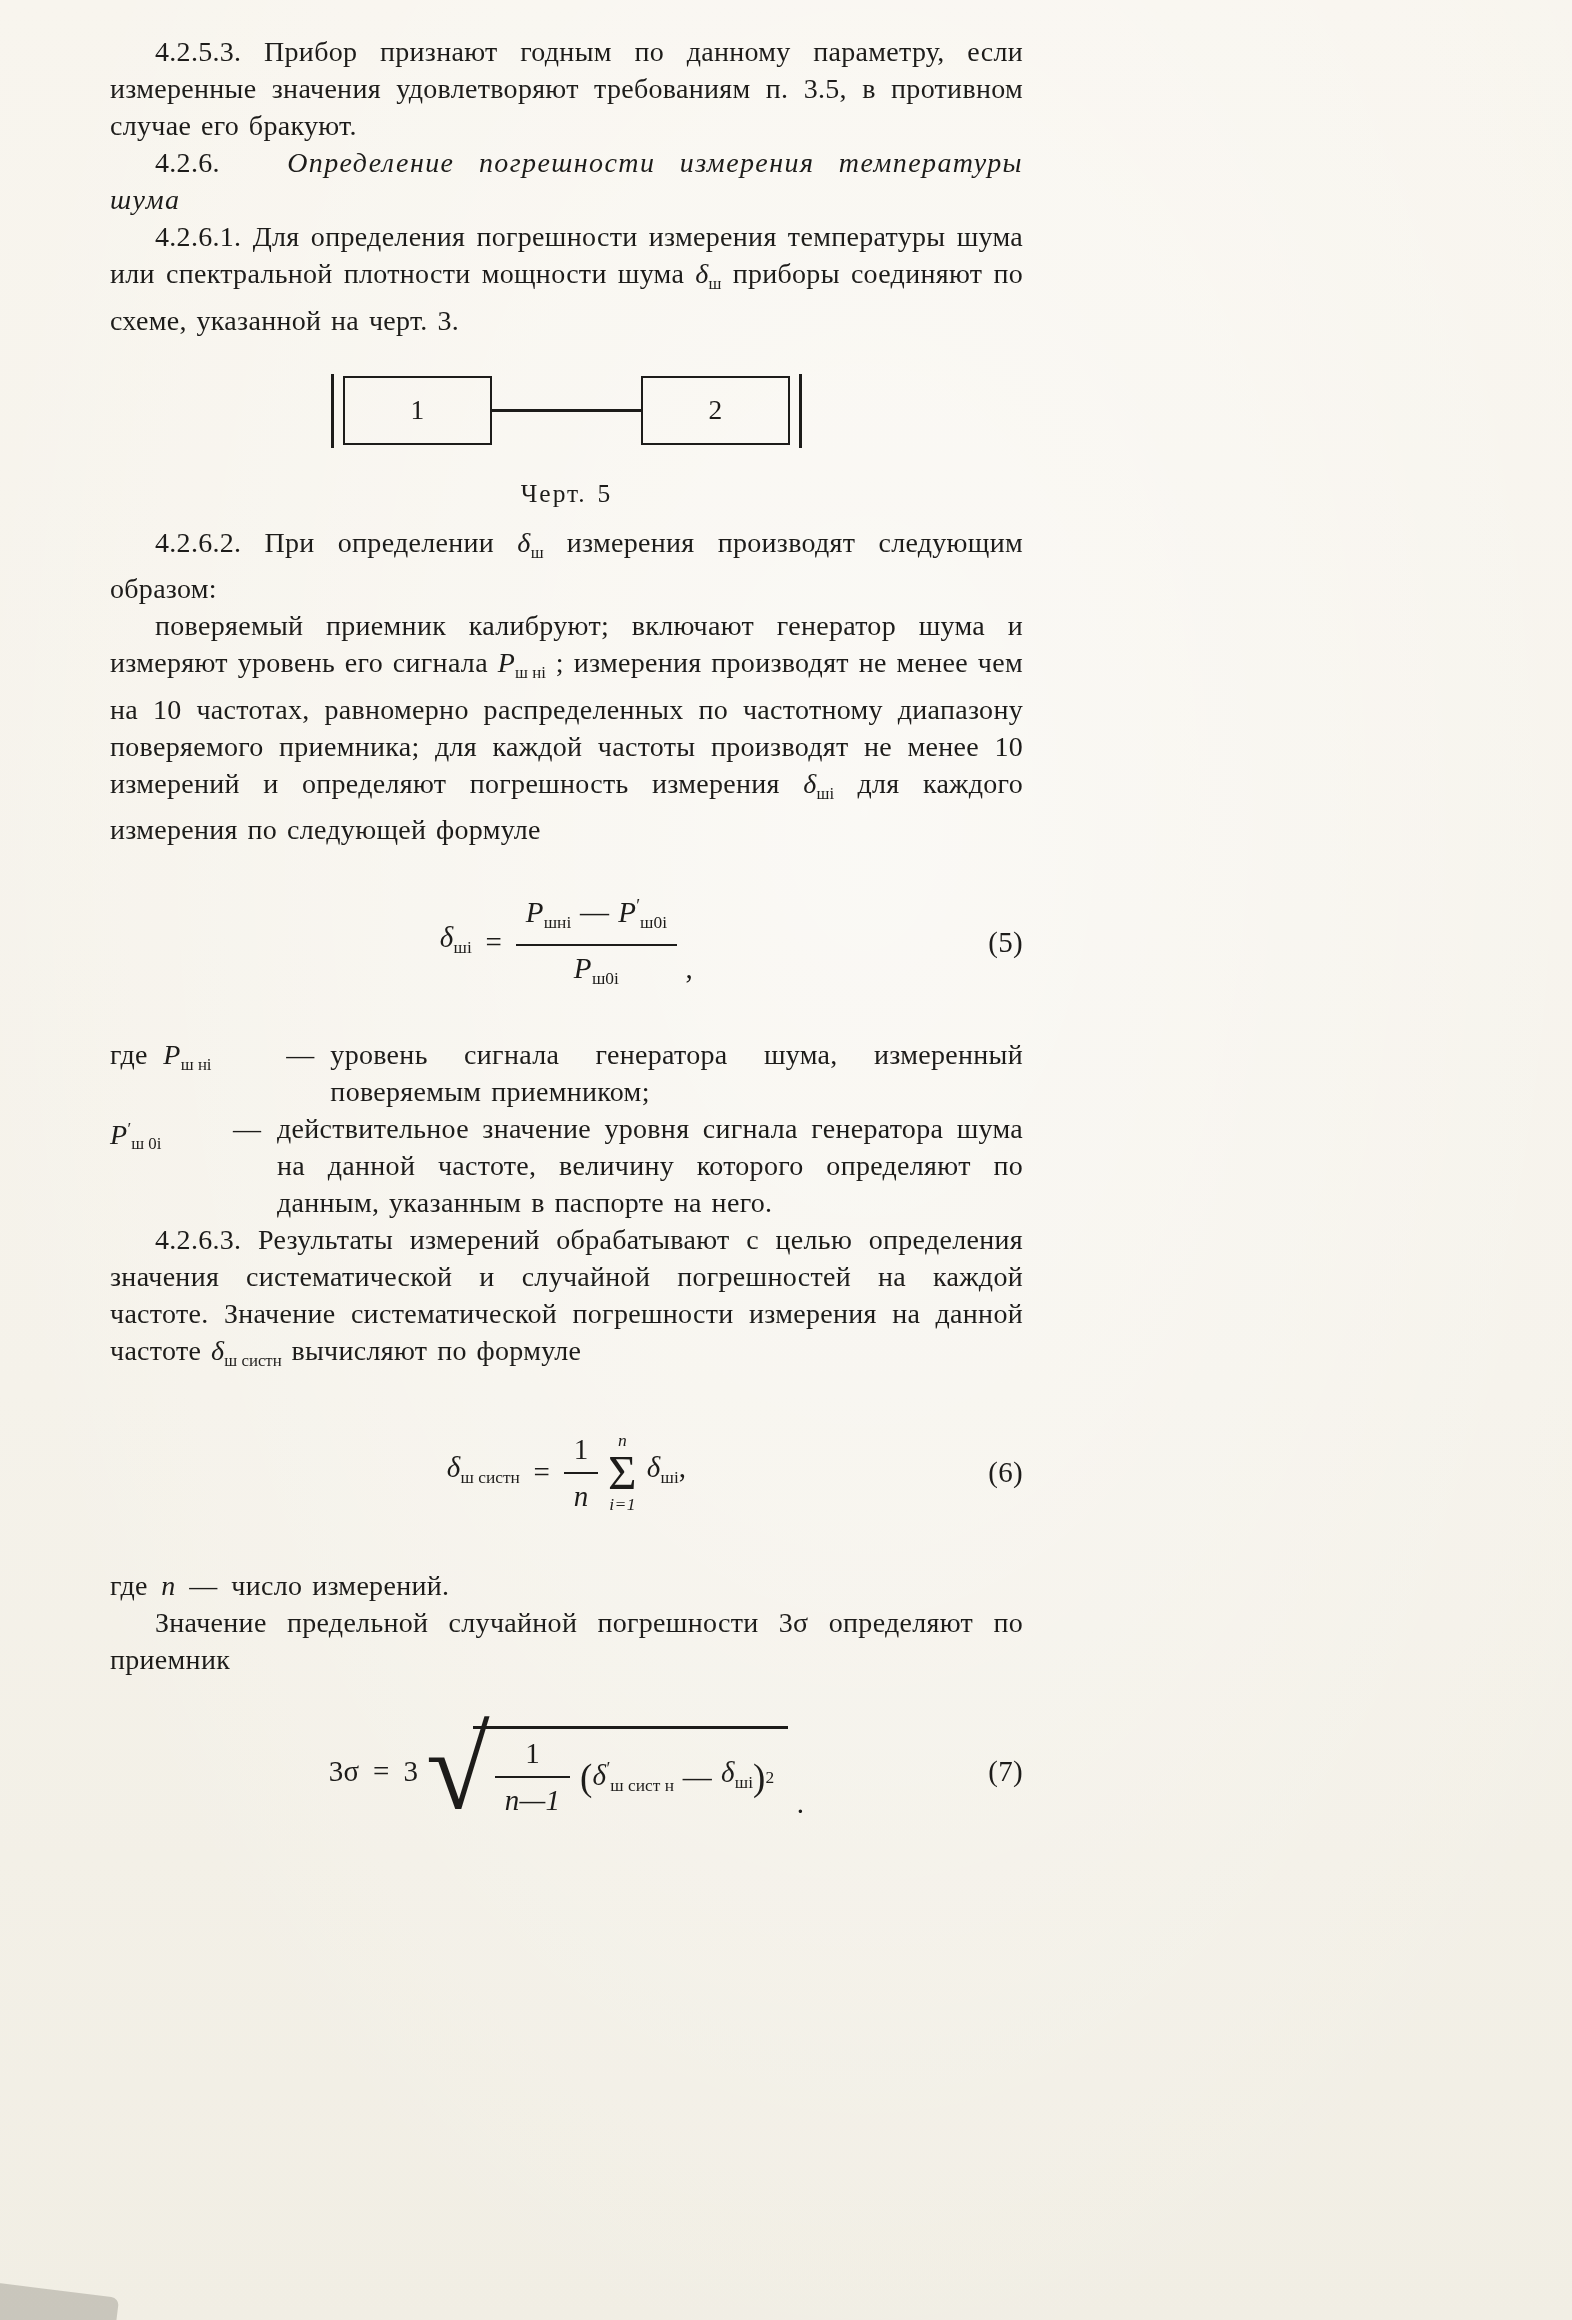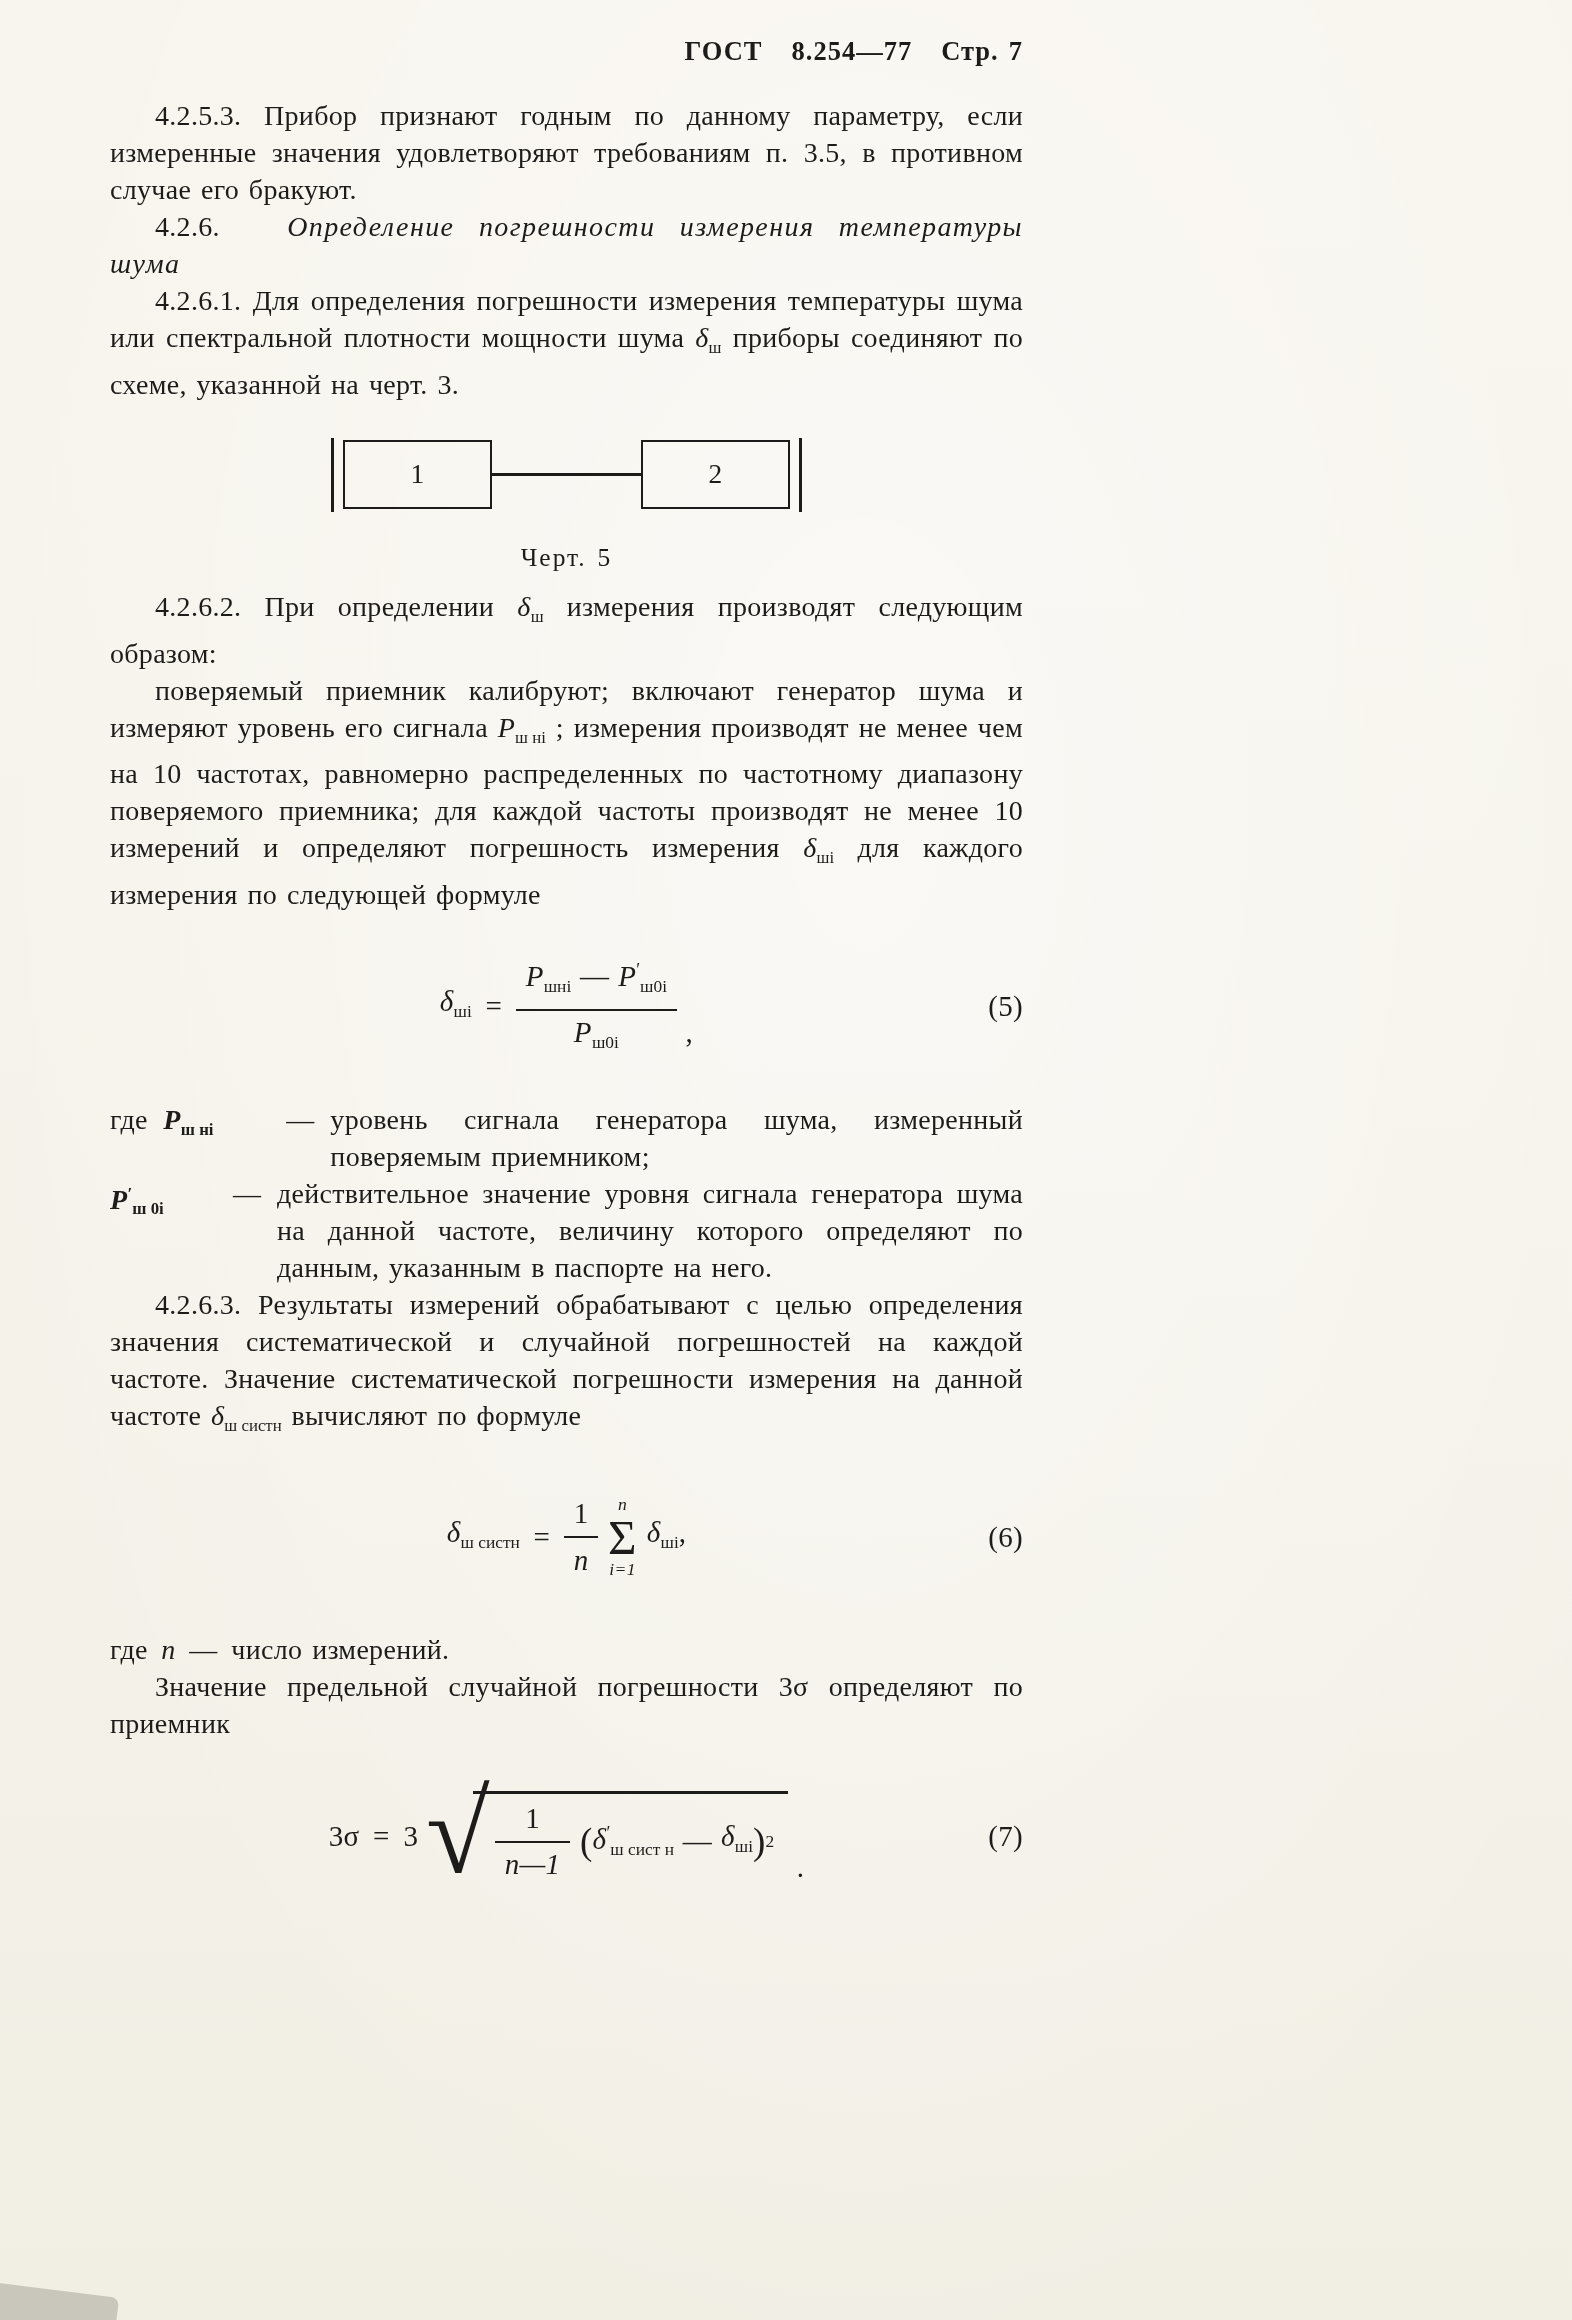--- a/index.html
+++ b/index.html
@@ -72,45 +72,40 @@
   .sqrt { display: inline-flex; align-items: center; margin-left: 7.8px; }
   .sqrt-sign { font-size: 116px; line-height: 1; margin-right: -16.7px; transform: translateY(-2.9px); font-style: normal; }
   .radicand { display: inline-flex; align-items: center; border-top: 3.9px solid #1d1c1a; padding: 7.8px 13.7px 0 21.6px; }
   .paren { font-size: 37px; font-style: normal; }
   .paren-group { display: inline-flex; align-items: center; margin-left: 9.8px; }
 
   
   .where-block { margin-top: 3.9px; }
   .where-row { display: flex; align-items: flex-start; }
   .where-word { flex: 0 0 auto; margin-right: 15.7px; }
-  .where-sym { flex: 0 0 123px; white-space: nowrap; font-weight: bold; }
+  .where-sym { flex: 0 0 123px; white-space: nowrap; }
   .where-dash { flex: 0 0 auto; margin-right: 15.7px; }
   .where-text { flex: 1; text-align: justify; }
   .where-row2 { }
 
   .inline-where { display: flex; align-items: baseline; }
   .inline-where .w { margin-right: 13.7px; }
 
   
   .edge-artifact {
     position: absolute; left: -9.8px; bottom: -11.8px; width: 127px; height: 43px;
     background: #6e6a5f; opacity: 0.30; transform: rotate(7deg); border-radius: 7.8px;
   }
 </style>
 </head>
 <body>
 
 <div class="page">
   <div class="content">
 
-    <header class="doc-header">
-      <span>ГОСТ</span>
-      <span>8.254—77</span>
-      <span>Стр. 7</span>
-    </header>
 
     <p class="para indent">4.2.5.3. Прибор признают годным по данному параметру, если измеренные значения удовлетворяют требованиям п. 3.5, в противном случае его бракуют.</p>
 
     <p class="para indent">
       <span>4.2.6.</span>
       <span class="it">Определение погрешности измерения температуры шума</span>
     </p>
 
     <p class="para indent">
       <span>4.2.6.1. Для определения погрешности измерения температуры шума или спектральной плотности мощности шума</span>

